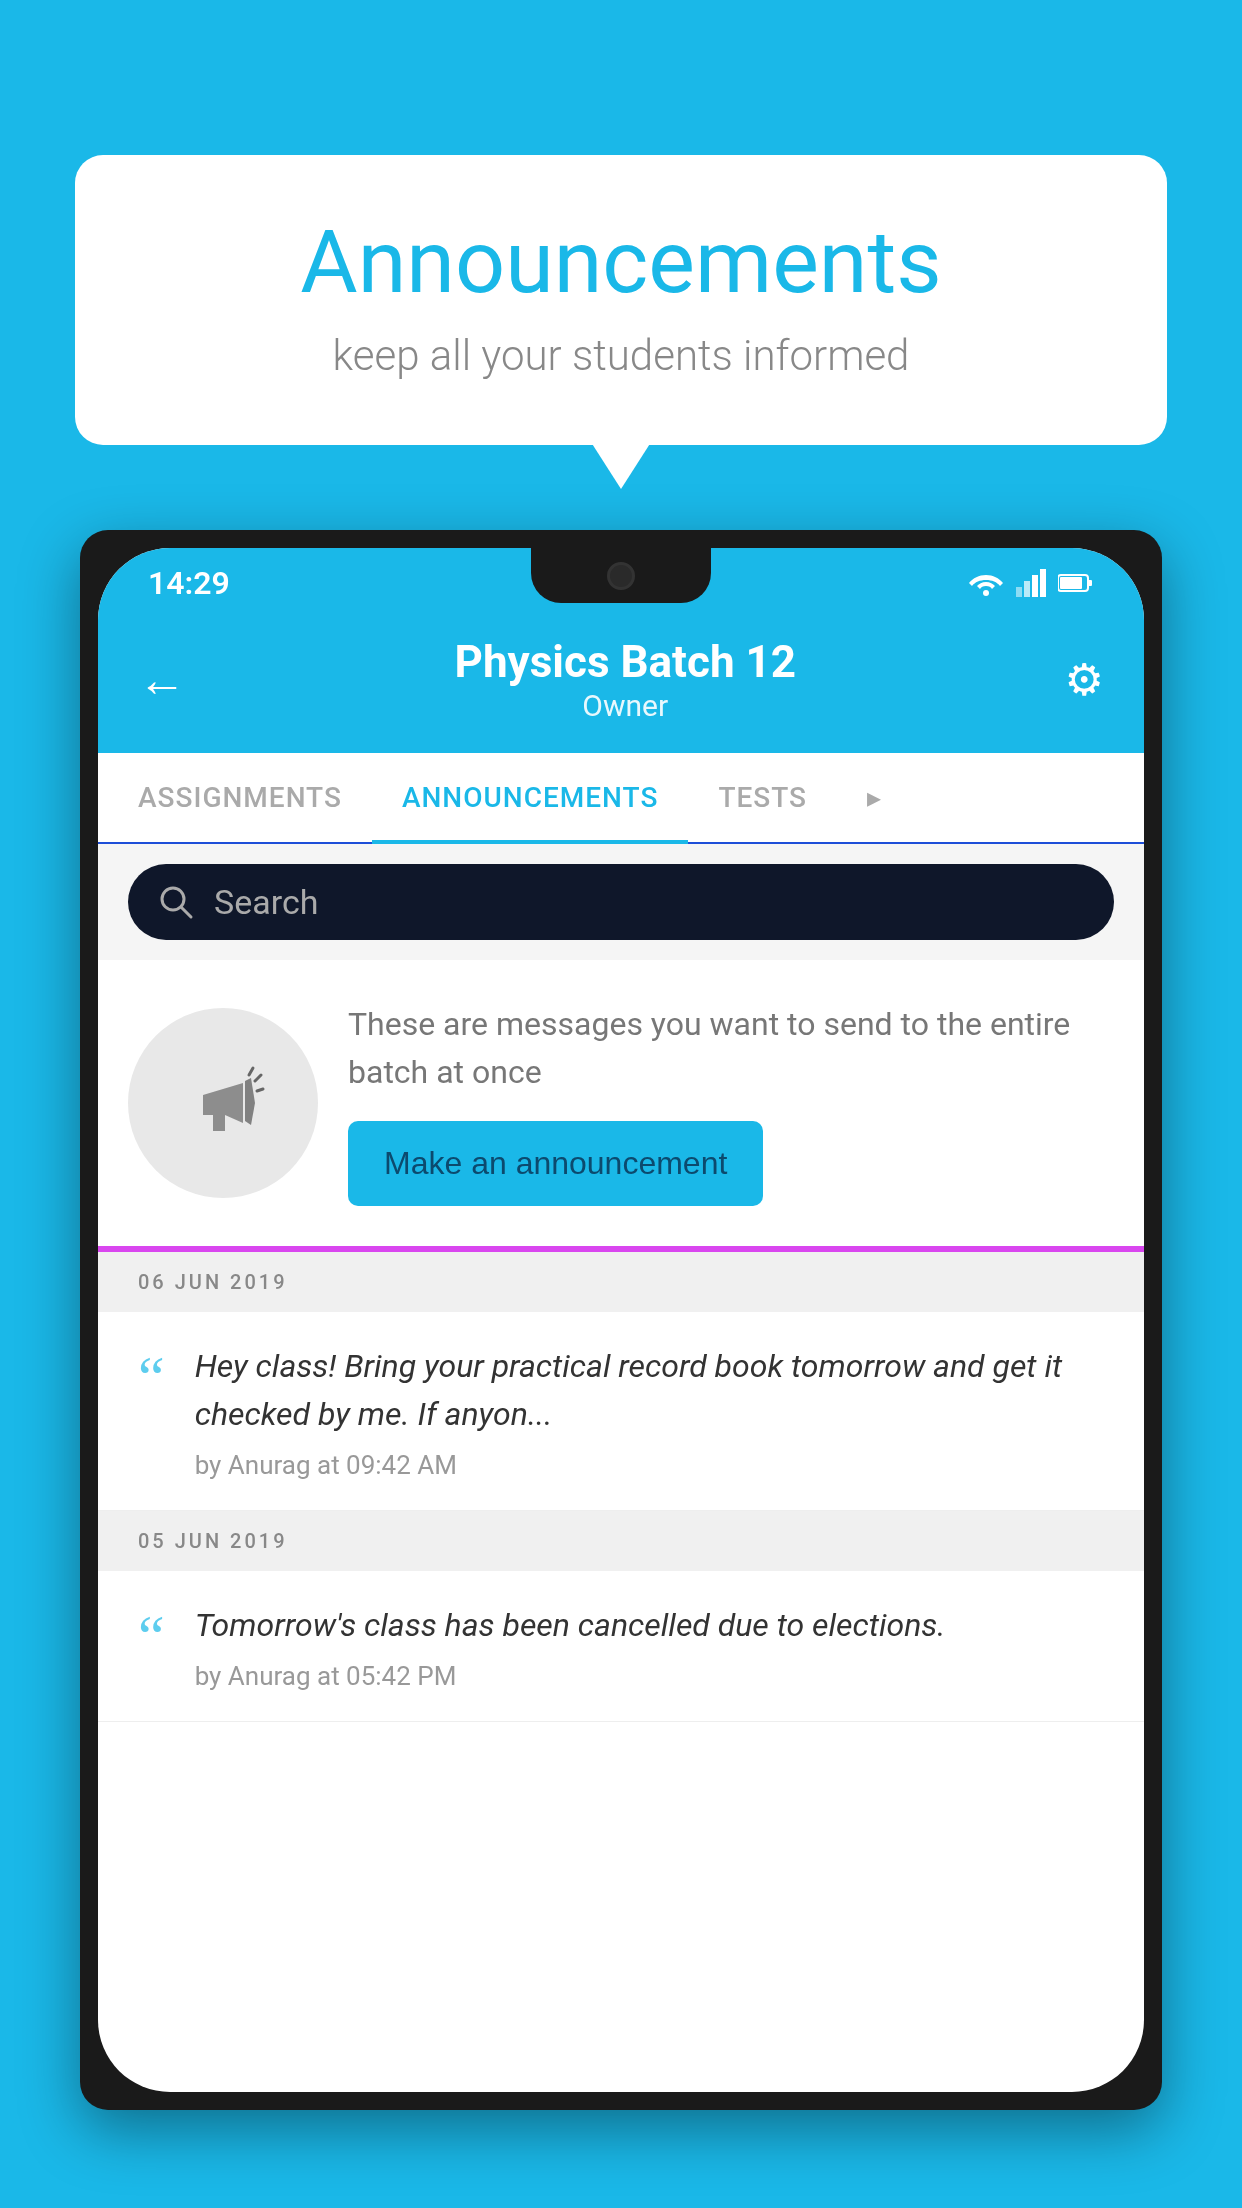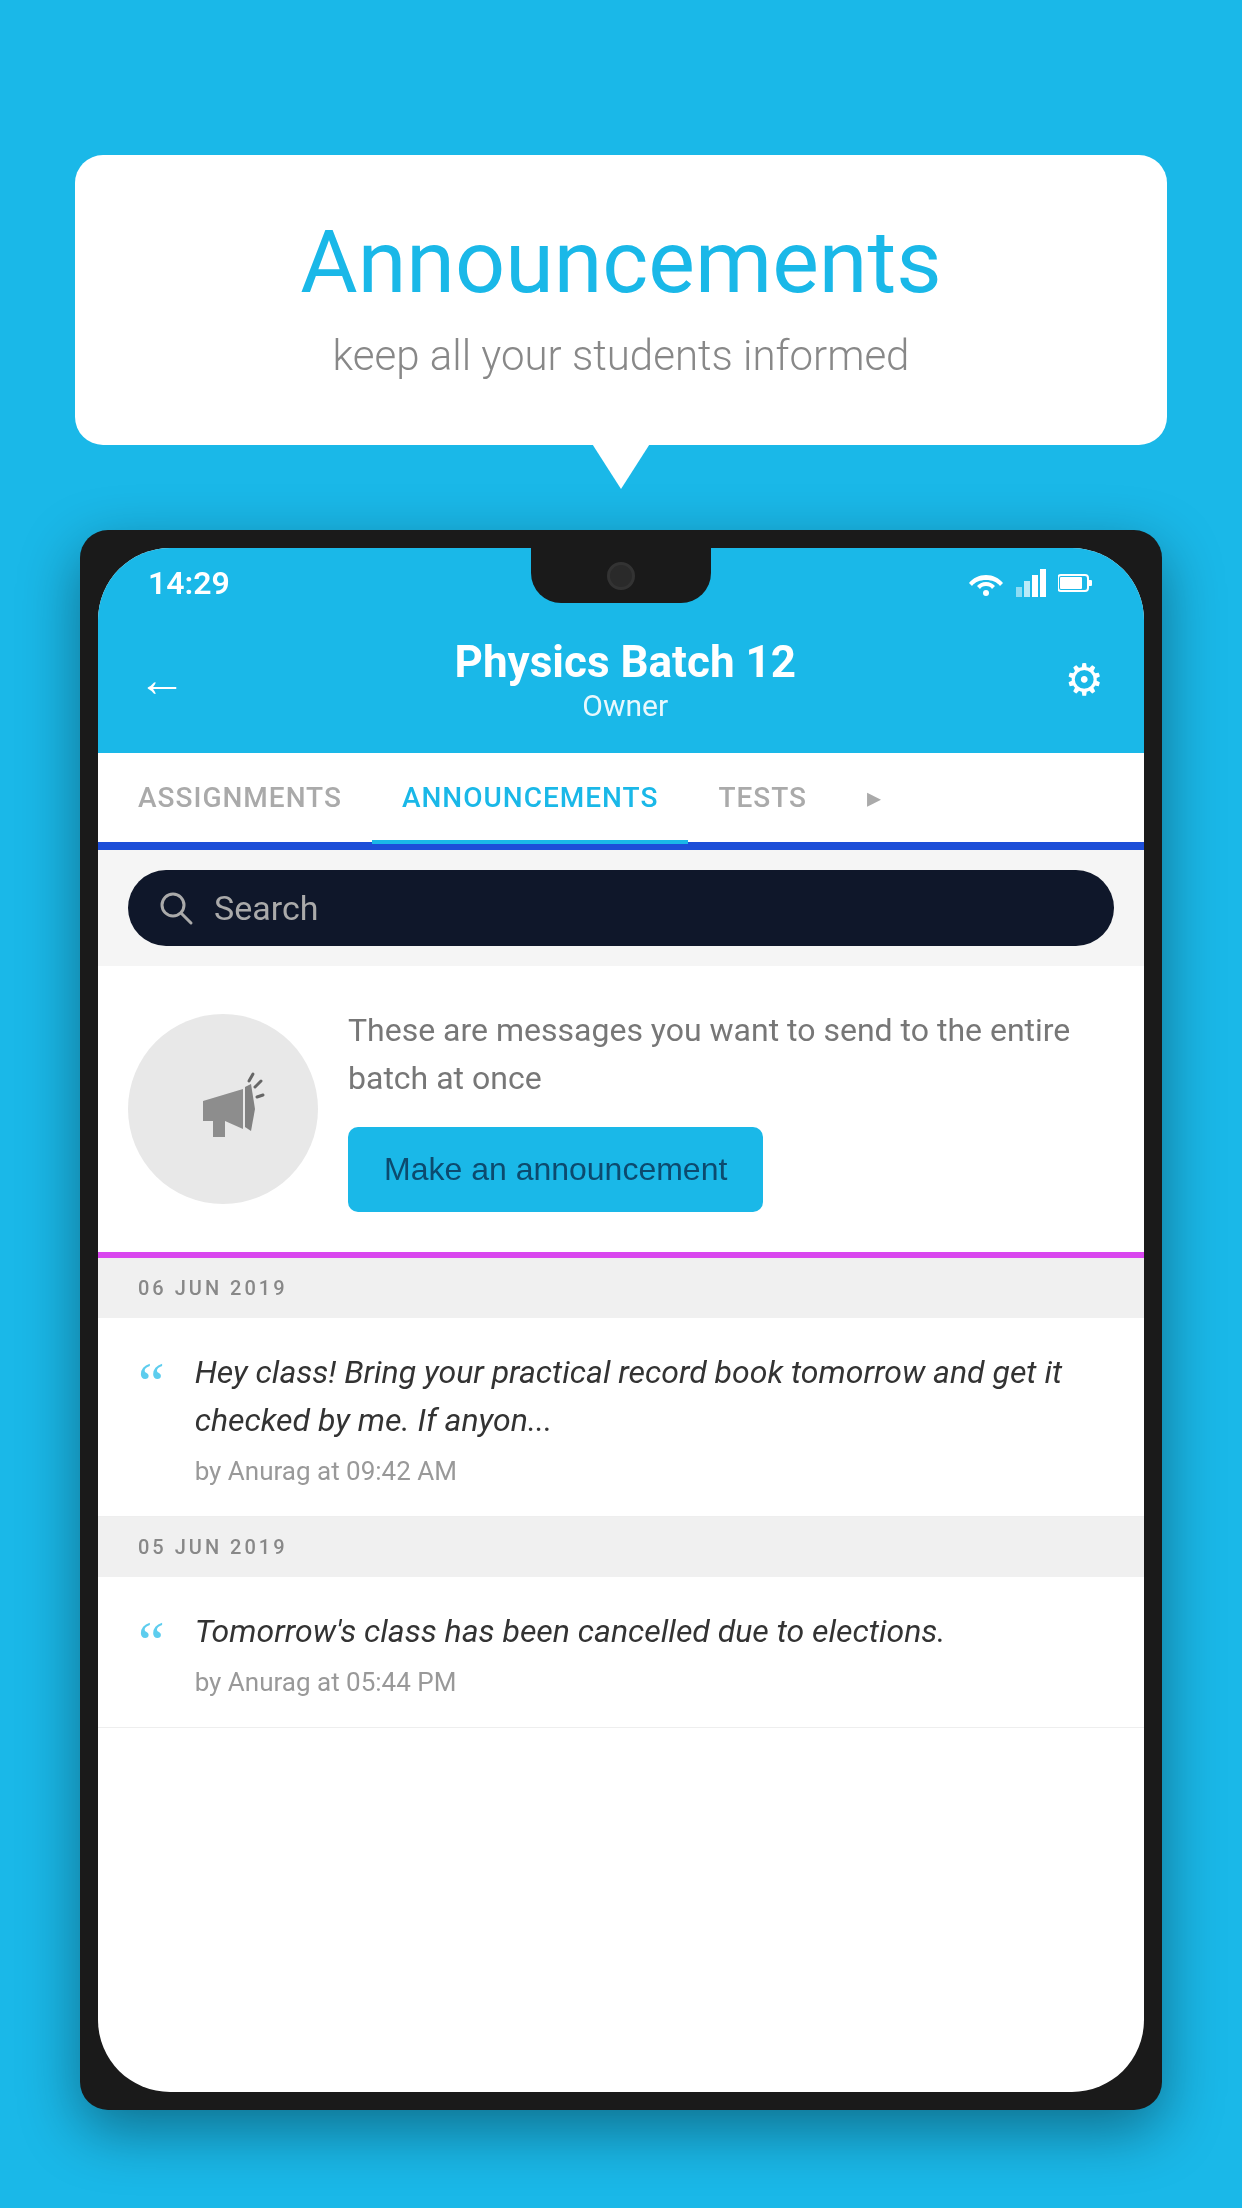--- a/index.html
+++ b/index.html
@@ -171,21 +171,21 @@
     .header-gear {
       color: white;
       font-size: 44px;
       cursor: pointer;
     }
 
     
     .tabs-container {
       background: white;
       display: flex;
-      border-bottom: 8px solid #1d4ed8;
+      border-bottom: 2px solid #1d4ed8;
       padding: 0 10px;
     }
 
     .tab-item {
       padding: 28px 30px;
       font-size: 28px;
       font-weight: 500;
       color: #aaa;
       cursor: pointer;
       position: relative;
@@ -413,19 +413,19 @@
           <div class="announcement-text">Hey class! Bring your practical record book tomorrow and get it checked by me. If anyon...</div>
           <div class="announcement-meta">by Anurag at 09:42 AM</div>
         </div>
       </div>
 
       <div class="date-header">05  JUN  2019</div>
       <div class="announcement-item">
         <div class="quote-icon">“</div>
         <div class="announcement-content">
           <div class="announcement-text">Tomorrow's class has been cancelled due to elections.</div>
-          <div class="announcement-meta">by Anurag at 05:44 PM</div>
+          <div class="announcement-meta">by Anurag at 05:42 PM</div>
         </div>
       </div>
 
     </div>
   </div>
 </div>
 
 </body></html>

